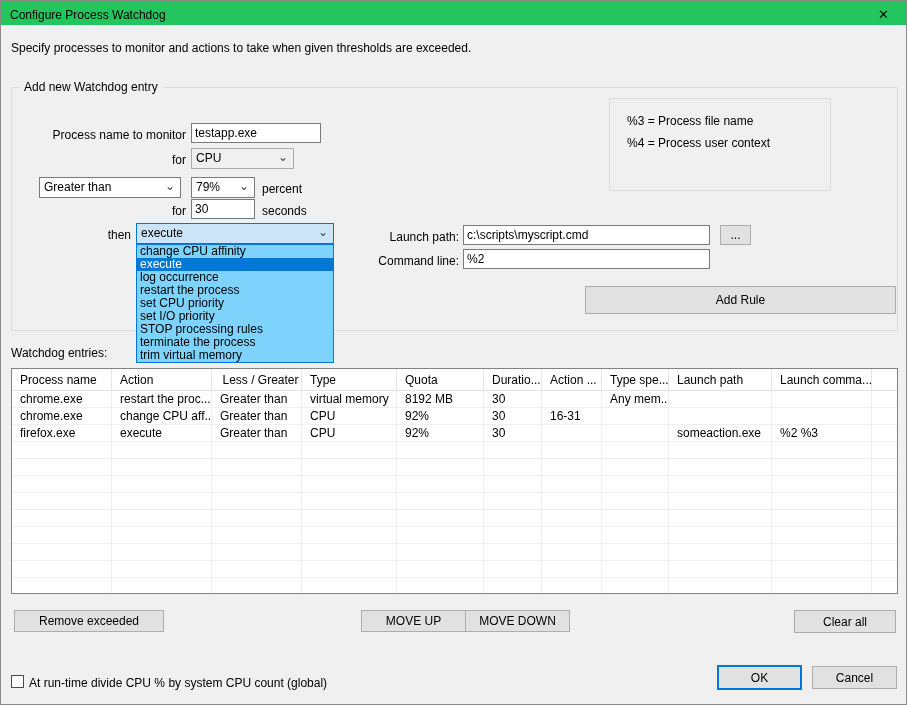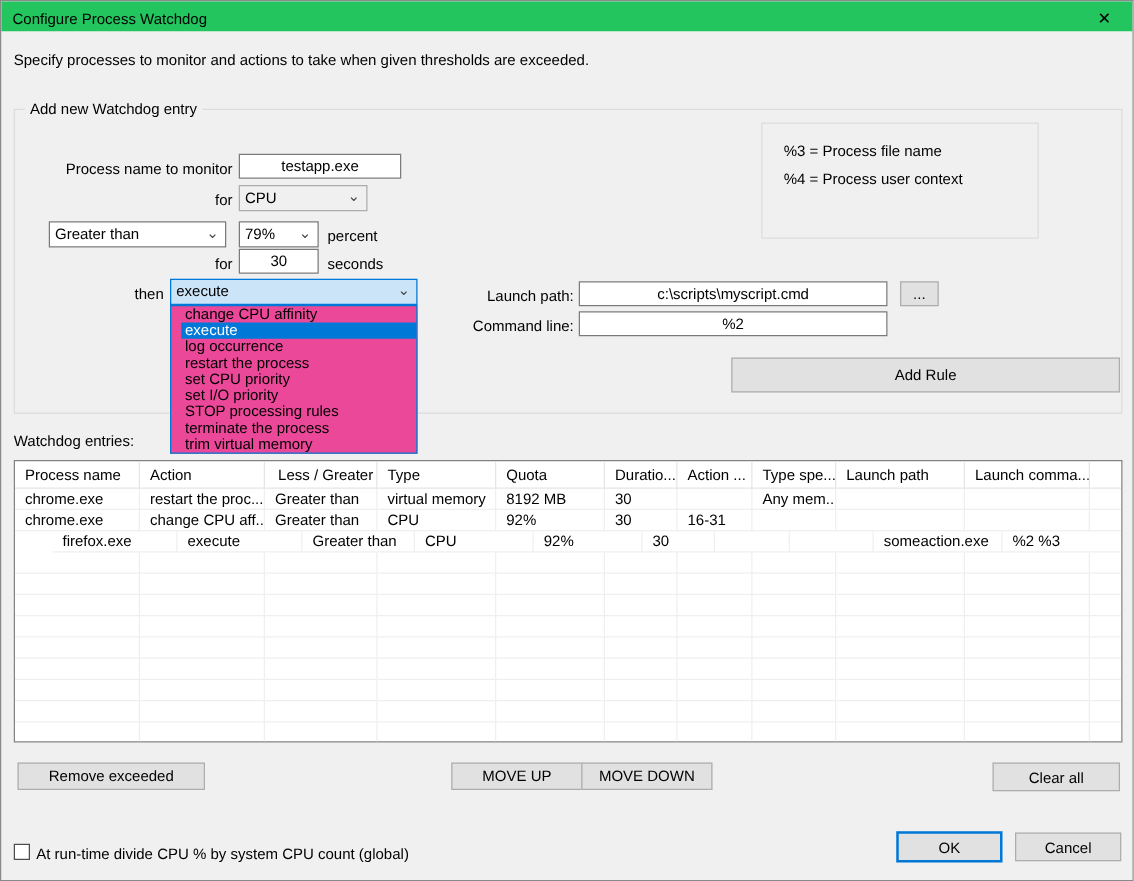--- a/index.html
+++ b/index.html
@@ -15,31 +15,31 @@
   .subtitle { position:absolute; left:10px; top:40px; }
 
   .groupbox { position:absolute; border:1px solid #dcdcdc; }
   .groupbox .glabel { position:absolute; top:-8px; left:8px; background:#f0f0f0; padding:0 4px; white-space:nowrap; }
 
   .rlabel { position:absolute; text-align:right; white-space:nowrap; }
   .llabel { position:absolute; white-space:nowrap; }
 
   input.textbox {
     position:absolute; border:1px solid #7a7a7a; background:#fff; font:12px "Liberation Sans", sans-serif;
-    padding:0 3px; outline:none;text-align:center;
+    padding:0 3px; outline:none;
   }
   .combo {
     position:absolute; border:1px solid #7a7a7a; background:#fff; line-height:19px; padding:0 18px 0 4px;
     white-space:nowrap; overflow:hidden;
   }
   .combo .chev { position:absolute; right:5px; top:-1px; font-size:12px; color:#444; }
   .combo.gray { background:#f0f0f0; border-color:#acacac; }
   .combo.focused { background:#cce4f7; border-color:#0078d7; }
 
-  .droplist { position:absolute; background:#ec4899; border:1px solid #0078d7; z-index:20;padding-left:8px; }
+  .droplist { position:absolute; background:#7dd3fc; border:1px solid #0078d7; z-index:20; }
   .droplist .opt { height:13px; line-height:13px; padding-left:3px; white-space:nowrap; overflow:hidden; }
   .droplist .opt.selected { background:#0078d7; color:#fff; }
 
   .btn {
     position:absolute; background:#e1e1e1; border:1px solid #adadad; text-align:center;
     font:12px "Liberation Sans", sans-serif; color:#000; cursor:default;
     display:flex; align-items:center; justify-content:center;
   }
   .btn.default { border:2px solid #0078d7; }
 
@@ -168,21 +168,21 @@
           <div class="td" style="width: 95px;">CPU</div>
           <div class="td" style="width: 87px;">92%</div>
           <div class="td" style="width: 58px;">30</div>
           <div class="td" style="width: 60px;">16-31</div>
           <div class="td" style="width: 67px;"></div>
           <div class="td" style="width: 103px;"></div>
           <div class="td" style="width: 100px;"></div>
           <div class="td" style="flex: 1 1 0%; border-right: none;"></div>
         </div>
         <div class="trow">
-          <div class="td" style="width: 100px; margin-left: 30px;">firefox.exe</div>
+          <div class="td" style="width: 100px;">firefox.exe</div>
           <div class="td" style="width: 100px;">execute</div>
           <div class="td" style="width: 90px;">Greater than</div>
           <div class="td" style="width: 95px;">CPU</div>
           <div class="td" style="width: 87px;">92%</div>
           <div class="td" style="width: 58px;">30</div>
           <div class="td" style="width: 60px;"></div>
           <div class="td" style="width: 67px;"></div>
           <div class="td" style="width: 103px;">someaction.exe</div>
           <div class="td" style="width: 100px;">%2 %3</div>
           <div class="td" style="flex: 1 1 0%; border-right: none;"></div>

